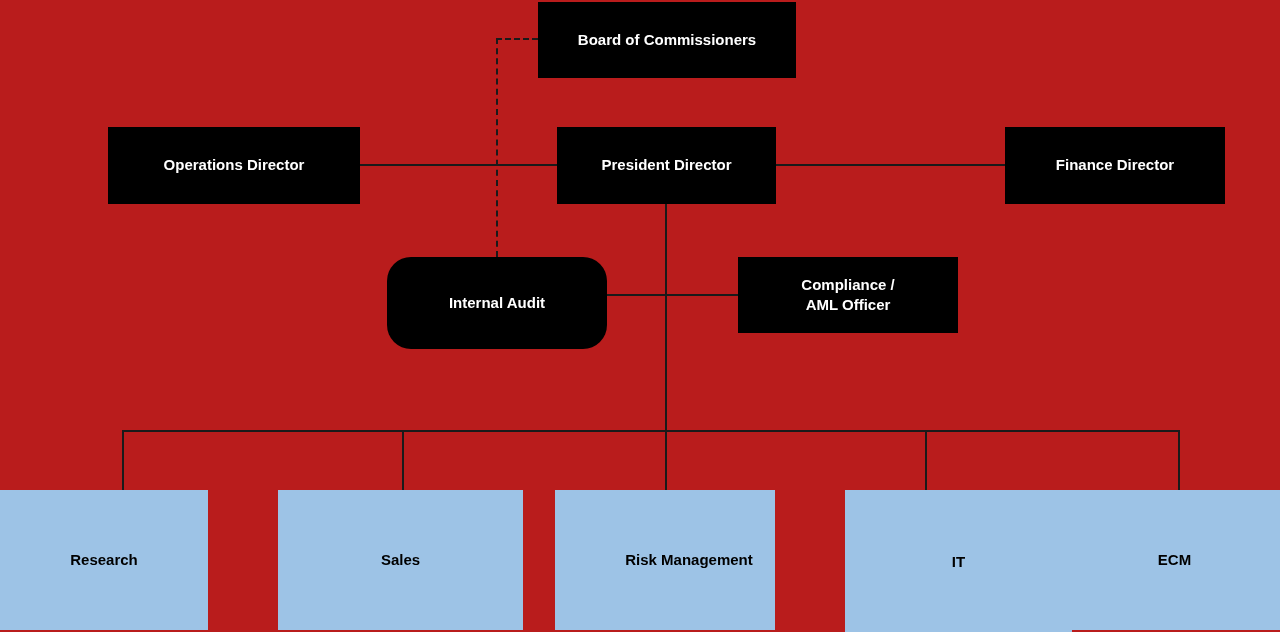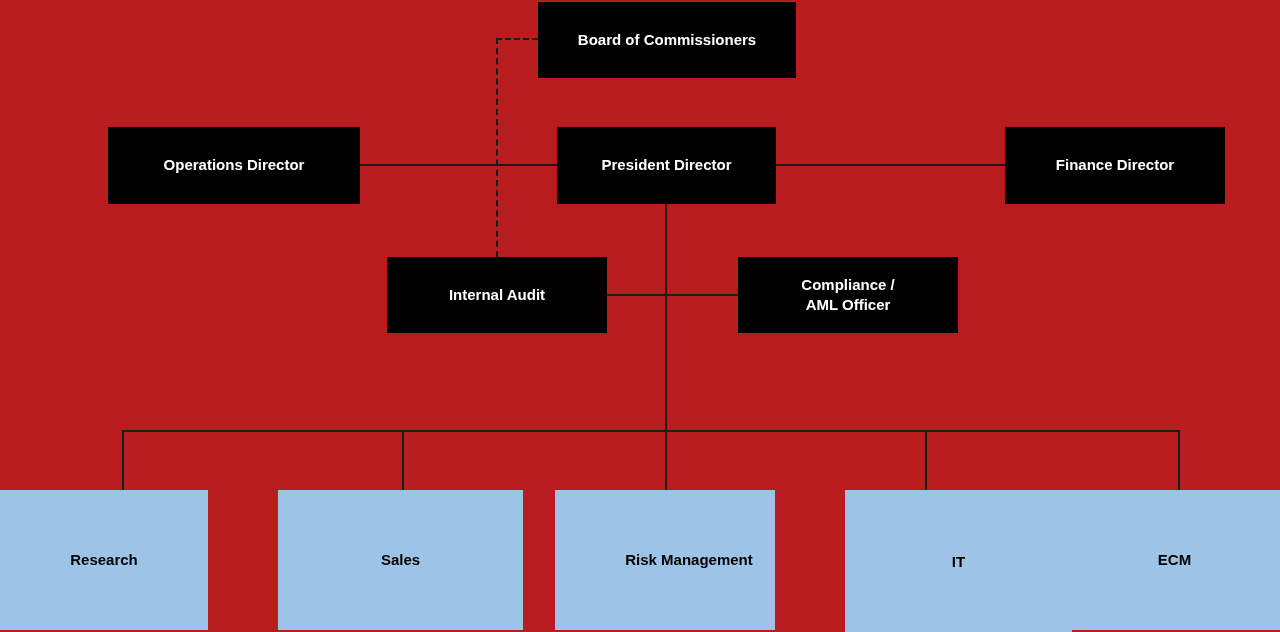--- a/index.html
+++ b/index.html
@@ -49,21 +49,21 @@
     position: absolute;
     border-left: 2px dashed #1a1a1a;
     width: 0;
   }
 
   
   #node-board        { left: 538px; top: 2px;   width: 258px; height: 76px; }
   #node-operations   { left: 108px; top: 127px; width: 252px; height: 77px; }
   #node-president    { left: 557px; top: 127px; width: 219px; height: 77px; }
   #node-finance      { left: 1005px;top: 127px; width: 220px; height: 77px; }
-  #node-internal-audit { left: 387px; top: 257px; width: 220px; height: 76px; }
+  #node-internal-audit { left: 387px; top: 257px; width: 220px; height: 92px; border-radius: 24px; }
   #node-compliance   { left: 738px; top: 257px; width: 220px; height: 76px; }
   #node-research     { left: 0px;   top: 490px; width: 208px; height: 140px; }
   #node-sales        { left: 278px; top: 490px; width: 245px; height: 140px; }
   #node-risk         { left: 555px; top: 490px; width: 220px; height: 140px; padding-left: 48px; }
   #node-it           { left: 813px; top: 490px; width: 227px; height: 144px; margin-left: 32px; }
   #node-ecm          { left: 1069px;top: 490px; width: 211px; height: 140px; }
 
   
   #dash-board-h      { left: 496px; top: 38px;  width: 42px; }
   #dash-board-v      { left: 496px; top: 38px;  height: 219px; }

